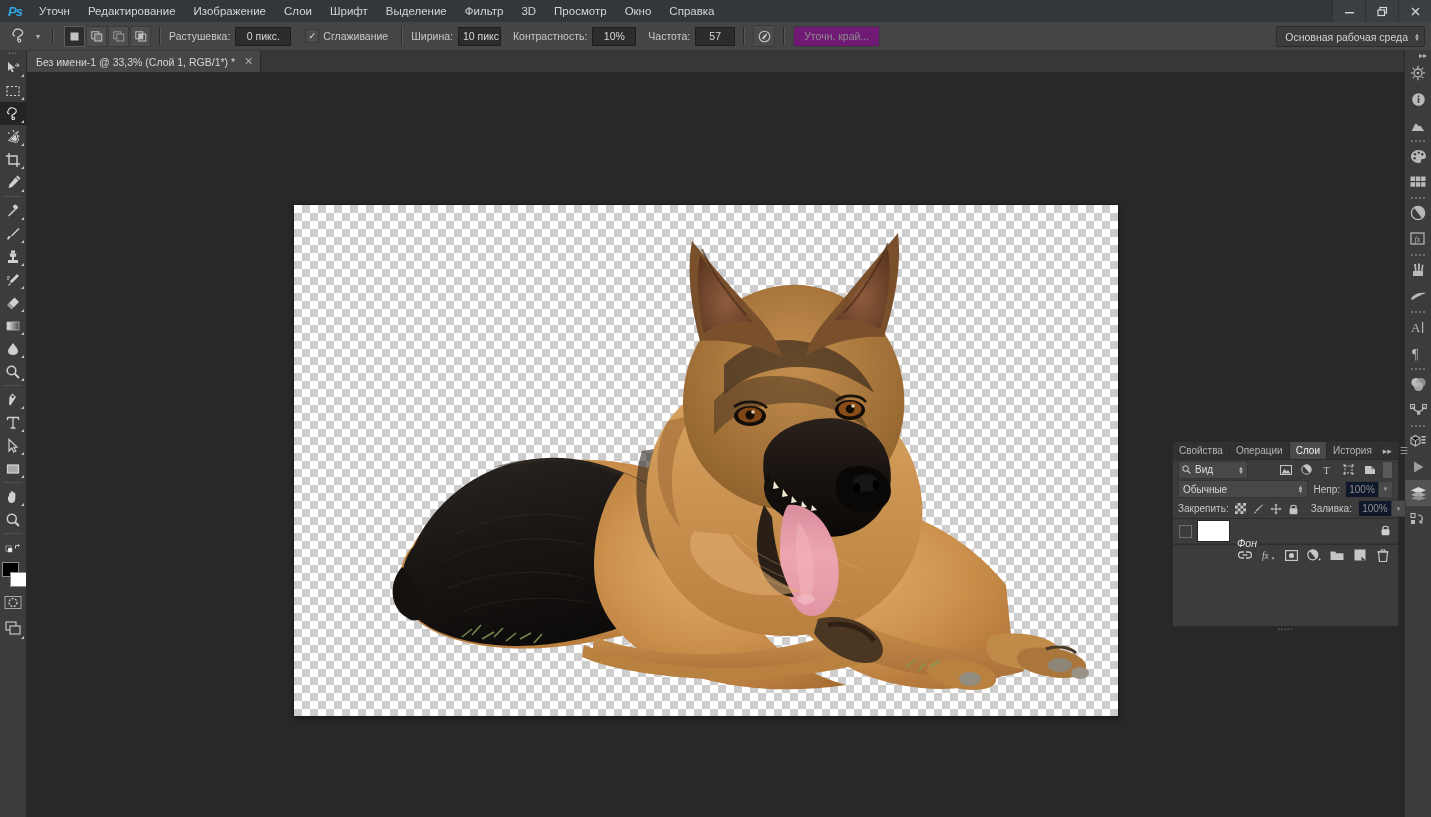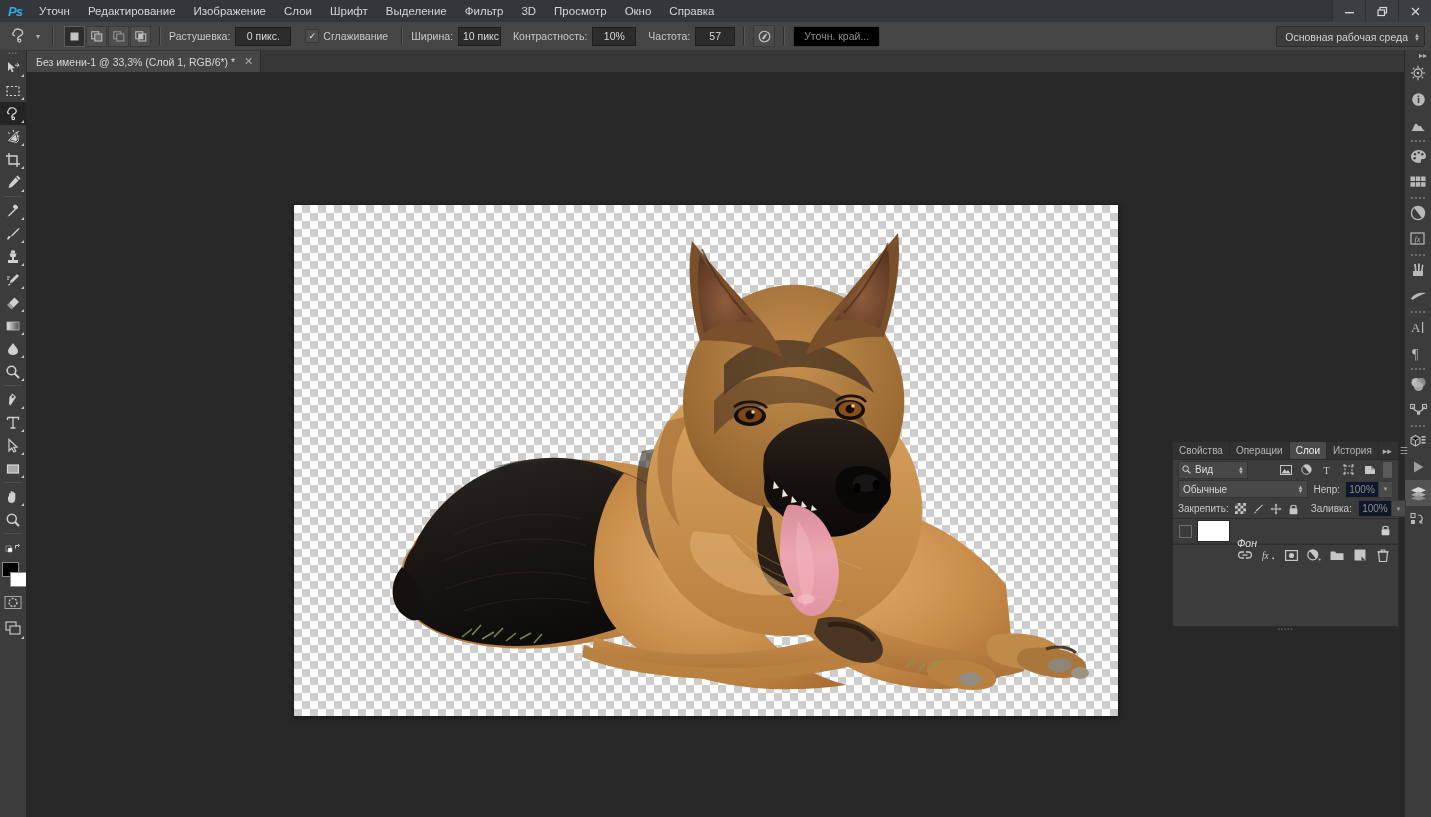--- a/index.html
+++ b/index.html
@@ -52,21 +52,21 @@
     background:#2c2c2c;border:1px solid #1e1e1e;color:#d8d8d8;
     height:17px;line-height:17px;font-size:10.5px;padding:0 4px;text-align:center;
     overflow:hidden;white-space:nowrap;
   }
   .chk{display:flex;align-items:center;gap:4px;}
   .chkbox{
     width:12px;height:12px;background:#4c4c4c;border:1px solid #353535;
     display:flex;align-items:center;justify-content:center;color:#e6e6e6;font-size:9px;line-height:1;
   }
   .refine-btn{
-    background:#000000;border:1px solid #3b3b3b;color:#8d8d8d;
+    background:#701a75;border:1px solid #3b3b3b;color:#8d8d8d;
     height:19px;line-height:19px;font-size:10.5px;padding:0 10px;border-radius:2px;
   }
   .ws-select{
     position:absolute;right:6px;top:4px;
     background:#3c3c3c;border:1px solid #2c2c2c;border-radius:2px;
     height:19px;min-width:116px;display:flex;align-items:center;
     padding:0 4px 0 8px;font-size:10.5px;color:#d2d2d2;
   }
   .ws-spin{margin-left:auto;display:flex;flex-direction:column;line-height:4px;font-size:6px;color:#b0b0b0;padding-left:6px;}
 
@@ -318,21 +318,21 @@
       <span>Основная рабочая среда</span>
       <span class="ws-spin">
           <span>▲</span>
           <span>▼</span>
         </span>
     </div>
   </div>
 
   <div class="tabbar">
     <div class="doc-tab">
-      <span>Без имени-1 @ 33,3% (Слой 1, RGB/6*) *</span>
+      <span>Без имени-1 @ 33,3% (Слой 1, RGB/1*) *</span>
       <span class="tab-close">✕</span>
     </div>
   </div>
 
   <div class="toolbar">
     <div class="tb-grip">▪▪▪</div>
 
     <div class="tool">
       <svg width="16" height="16" viewBox="0 0 16 16">
         <path d="M3 2 L3 11 L5.3 8.8 L6.9 12.3 L8.6 11.5 L7 8.2 L10 8.2 Z" fill="#cfcfcf"></path>

